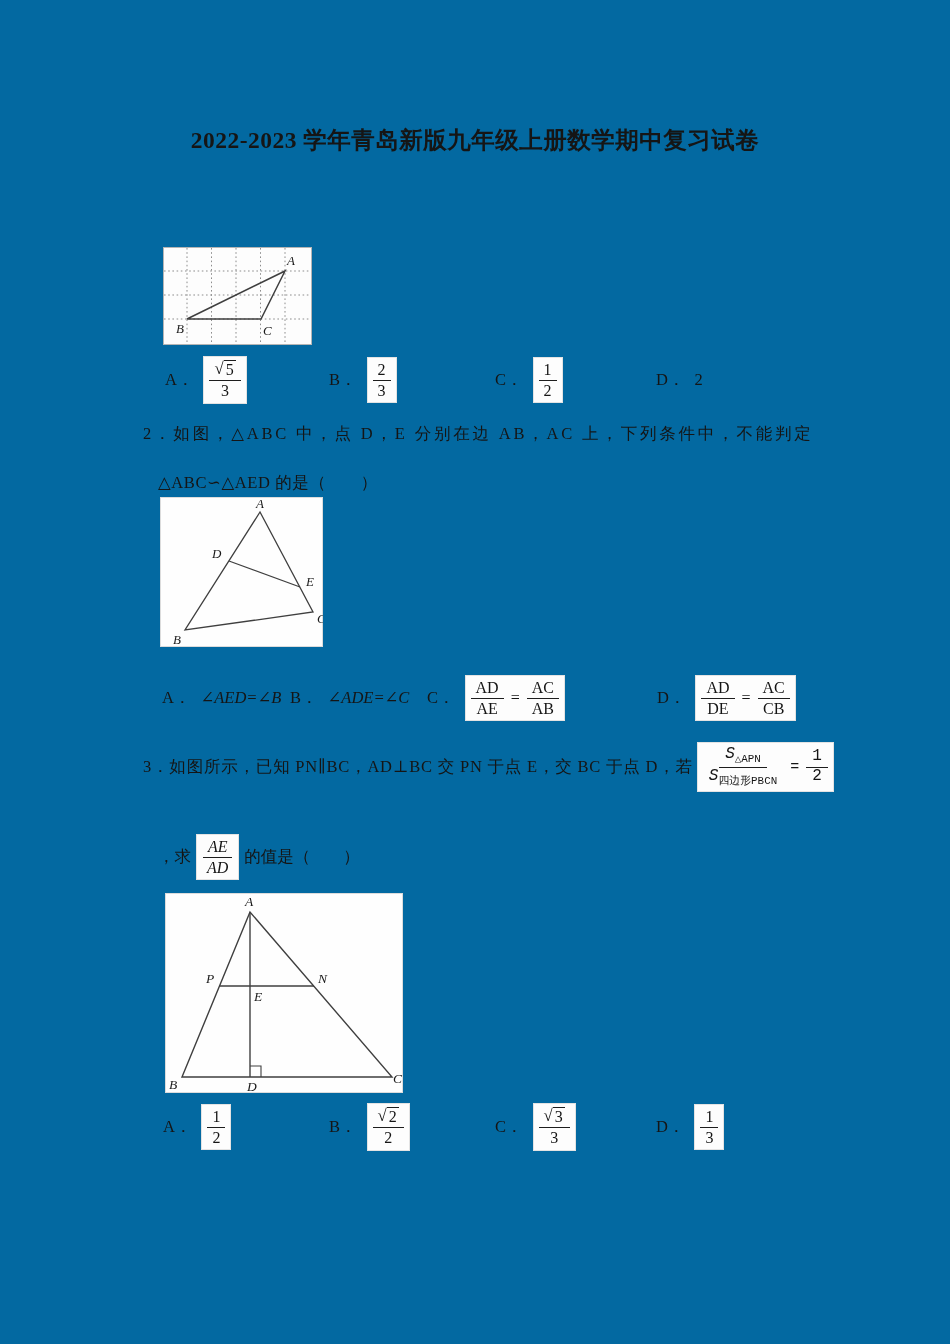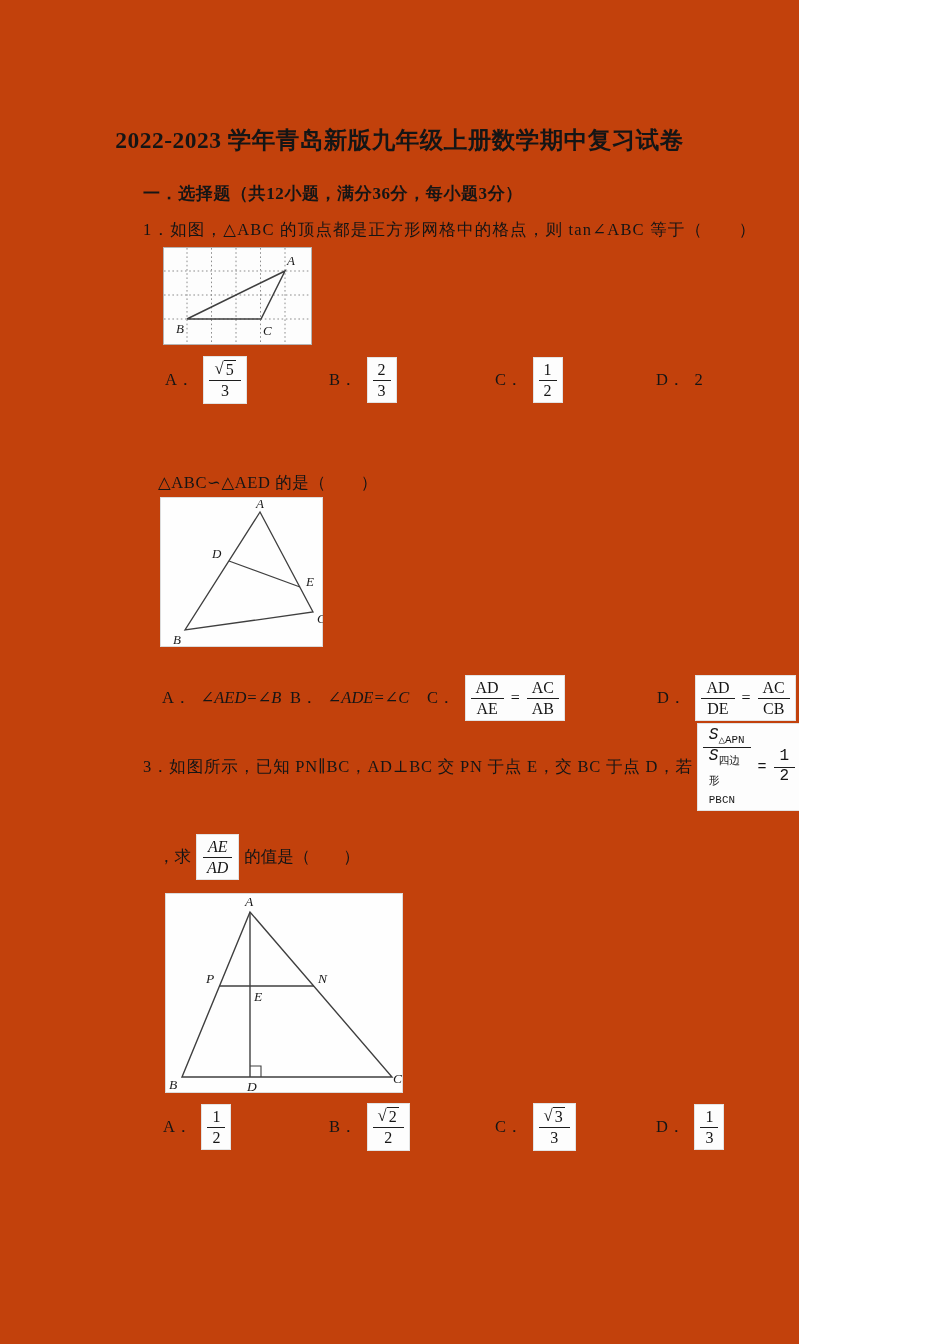--- a/index.html
+++ b/index.html
@@ -1,17 +1,17 @@
 <!DOCTYPE html>
 <html><head>
 <meta charset="utf-8">
 <style>
   html,body{margin:0;padding:0;background:#ffffff;}
-  .page{position:relative;width:759px;height:1344px;background:#c2410c;overflow:hidden;
-        font-family:"Liberation Serif","DejaVu Serif",serif;color:#151515;padding-left:40px;}
+  .page{position:relative;width:950px;height:1344px;background:#0369a1;overflow:hidden;
+        font-family:"Liberation Serif","DejaVu Serif",serif;color:#151515;}
   .abs{position:absolute;}
   .title{top:124px;left:0;width:100%;text-align:center;font-size:23.5px;font-weight:bold;letter-spacing:0.5px;}
   .section{top:182px;left:143px;font-size:17px;font-weight:bold;letter-spacing:0.6px;}
   .qline{font-size:16.5px;white-space:nowrap;}
   .flexline{display:flex;align-items:center;}
   .it{font-style:italic;}
 
   
   .frac{display:inline-flex;flex-direction:column;align-items:center;line-height:1.12;
         font-size:16px;vertical-align:middle;}
@@ -34,23 +34,21 @@
   .ratio .frac .num,.ratio .frac .den{padding:0 6px 1px;}
   svg text{font-family:"Liberation Serif","DejaVu Serif",serif;}
 </style>
 </head>
 <body>
 
 <div class="page">
 
   <div class="abs title">2022-2023 学年青岛新版九年级上册数学期中复习试卷</div>
 
-  <div class="abs section">一．选择题（共12小题，满分36分，每小题3分）</div>
-
-  <div class="abs qline" style="top:219px;left:143px;letter-spacing:1.2px">1．如图，△ABC 的顶点都是正方形网格中的格点，则 tan∠ABC 等于（　　）</div>
+
 
   <svg class="abs" style="left:163px;top:247px" width="149" height="98" viewBox="0 0 149 98">
     <rect x="0.5" y="0.5" width="148" height="97" fill="#fdfdfd" stroke="#b5b5b5"></rect>
     <g stroke="#8d8d8d" stroke-width="1" stroke-dasharray="1.6,2.6">
       <line x1="24" y1="1" x2="24" y2="97"></line>
       <line x1="48.5" y1="1" x2="48.5" y2="97"></line>
       <line x1="73" y1="1" x2="73" y2="97"></line>
       <line x1="97.5" y1="1" x2="97.5" y2="97"></line>
       <line x1="122" y1="1" x2="122" y2="97"></line>
       <line x1="1" y1="24" x2="148" y2="24"></line>
@@ -95,20 +93,21 @@
         <span class="den">2</span>
       </span>
         </span>
     </div>
     <div class="opt" style="left:656px">
       <span class="olabel">D．</span>
       <span class="optval">2</span>
     </div>
   </div>
 
+  <div class="abs qline" style="top:423px;left:143px;letter-spacing:2.8px">2．如图，△ABC 中，点 D，E 分别在边 AB，AC 上，下列条件中，不能判定</div>
   <div class="abs qline" style="top:472px;left:158px;letter-spacing:0.6px">△ABC∽△AED 的是（　　）</div>
 
   <svg class="abs" style="left:160px;top:497px" width="163" height="150" viewBox="0 0 163 150">
     <rect x="0.5" y="0.5" width="162" height="149" fill="#fefefe" stroke="#dcdcdc"></rect>
     <g stroke="#3f3f3f" stroke-width="1.3" fill="none">
       <polygon points="100,15 25,133 153,115"></polygon>
       <line x1="69" y1="64" x2="140" y2="90"></line>
     </g>
     <g font-size="13" font-style="italic" fill="#1a1a1a">
       <text x="96" y="11">A</text>

